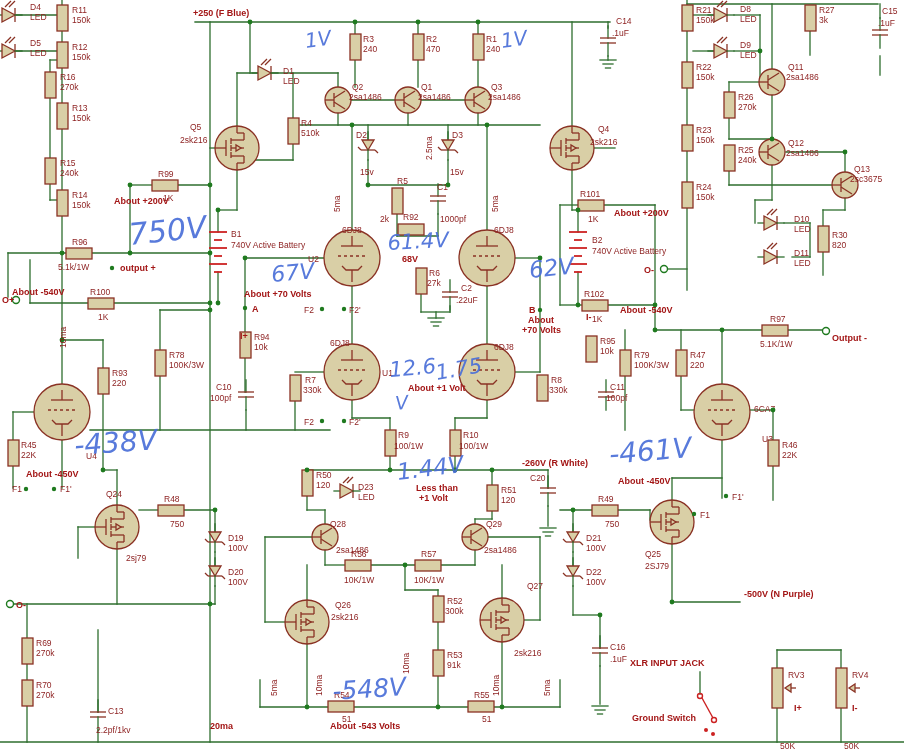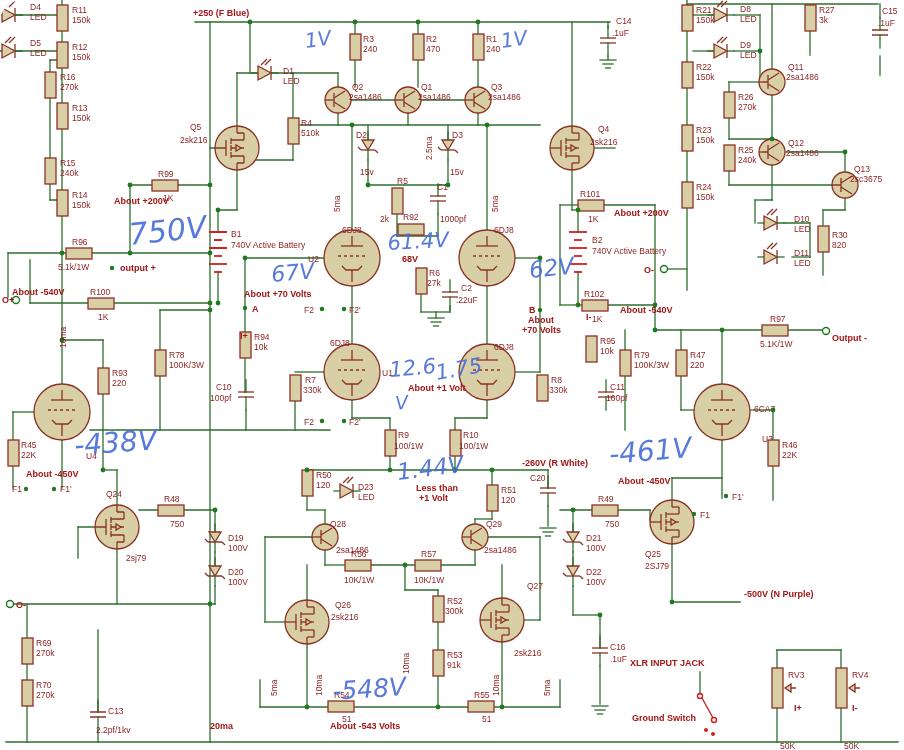--- a/index.html
+++ b/index.html
@@ -1,17 +1,17 @@
 <!DOCTYPE html>
 <html style="--wire: #2e6e2e; --comp: #8a3224; --fill: #d9cfa6; --lbl: #8b1d1d; --bat: #cc2222; --dot: #1f7a1f; --hand: #4a6fd8;"><head>
 <meta charset="utf-8">
 <style>
   html,body{margin:0;padding:0;background:#ffffff;}
   .stage{position:relative;width:904px;height:750px;background:#ffffff;overflow:hidden;
-         font-family:"Liberation Sans",sans-serif;border-radius:22px;}
+         font-family:"Liberation Sans",sans-serif;}
   svg{position:absolute;left:0;top:0;}
   .wire{stroke:var(--wire,#2e6e2e);stroke-width:1.3;fill:none;stroke-linecap:square;}
   .sym{stroke:var(--comp,#8a3224);stroke-width:1.3;fill:none;}
   .symf{fill:var(--fill,#d9cfa6);stroke:var(--comp,#8a3224);stroke-width:1.3;}
   .bat{stroke:var(--bat,#cc2222);stroke-width:1.8;fill:none;}
   .red{stroke:var(--bat,#cc2222);fill:none;stroke-width:1.4;}
   .redf{fill:var(--bat,#cc2222);}
   .grn{fill:var(--dot,#1f7a1f);}
   .term{fill:#ffffff;stroke:var(--dot,#1f7a1f);stroke-width:1.4;}
   text.lbl{fill:var(--lbl,#8b1d1d);font:8.5px "Liberation Sans",sans-serif;}

